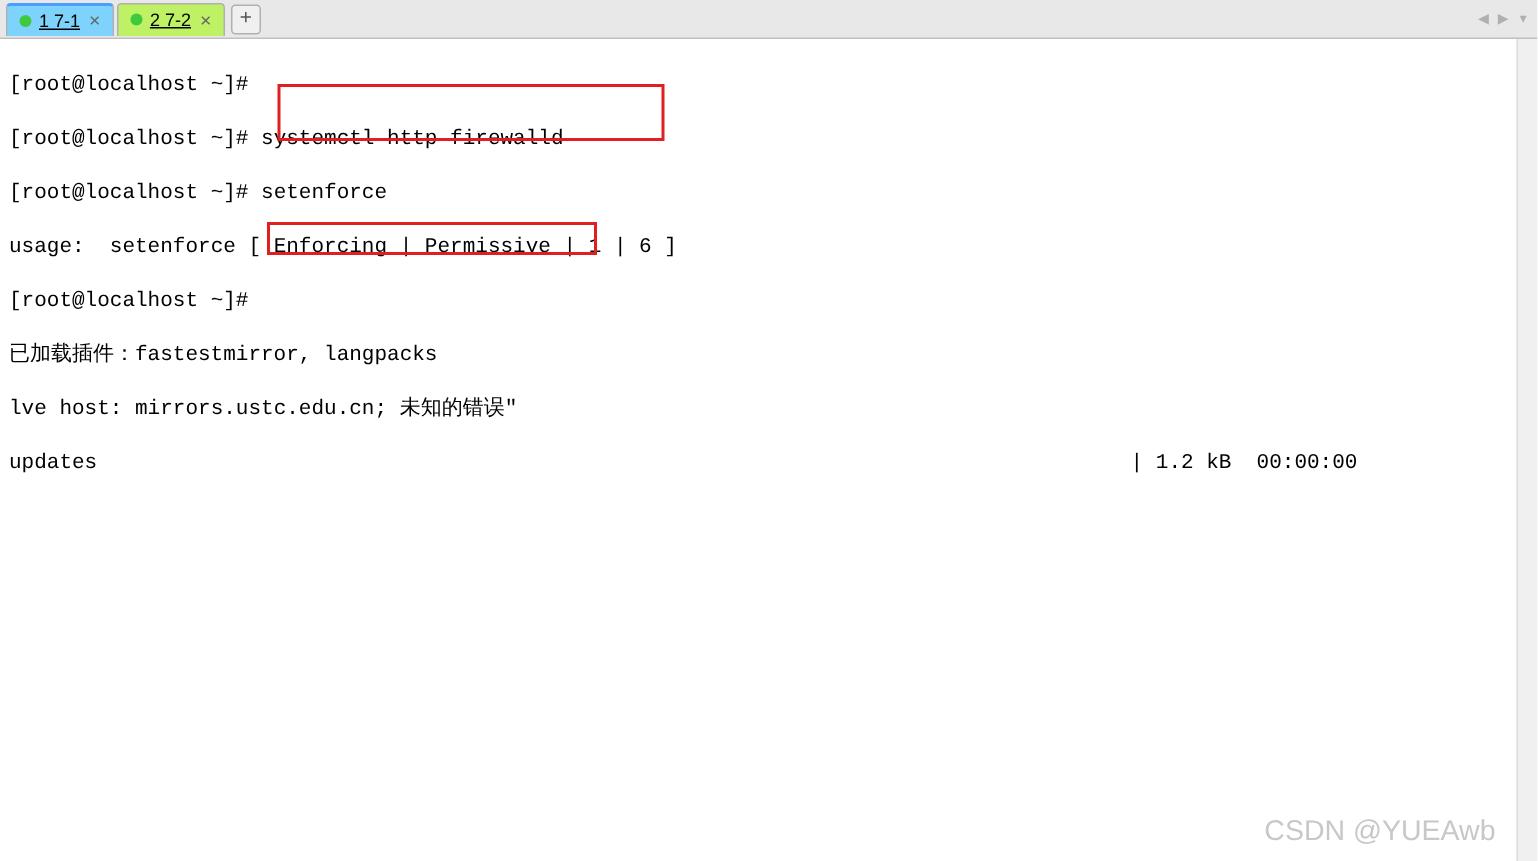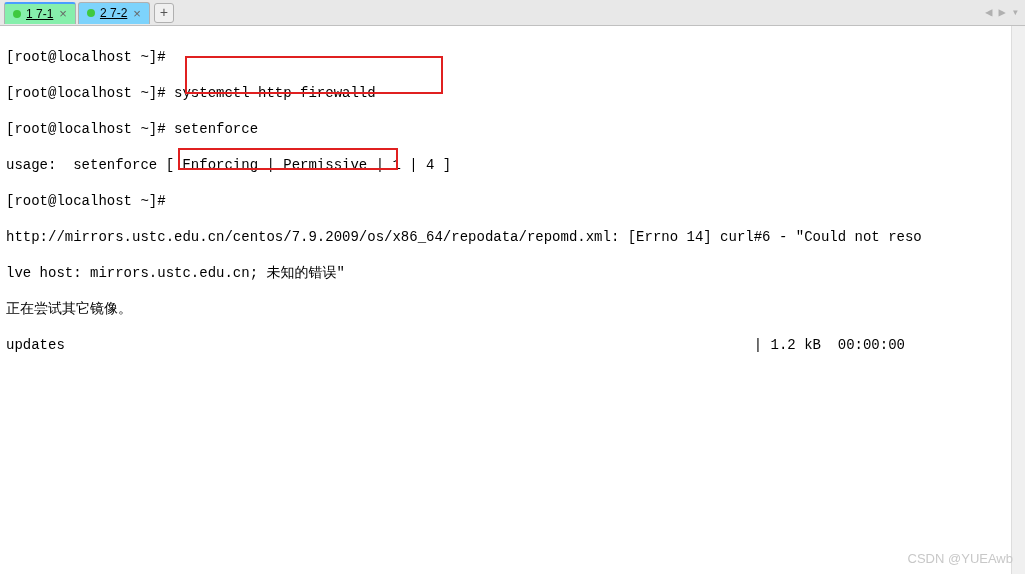--- a/index.html
+++ b/index.html
@@ -19,31 +19,31 @@
       display: flex;
       align-items: center;
       padding-left: 4px;
       position: relative;
     }
     .tab {
       display: flex;
       align-items: center;
       height: 22px;
       padding: 0 8px;
-      background: #7dd3fc;
+      background: #bef264;
       border: 1px solid #b0b0b0;
       border-bottom: none;
       margin-right: 2px;
       border-radius: 3px 3px 0 0;
       cursor: pointer;
       font-family: Arial, sans-serif;
       font-size: 12px;
     }
     .tab.active {
-      background: #86efac;
+      background: #7dd3fc;
       border-top: 2px solid #4a9eff;
     }
     .tab-dot {
       width: 8px;
       height: 8px;
       border-radius: 50%;
       background: #3fc93f;
       margin-right: 5px;
     }
     .tab-label {
@@ -101,24 +101,24 @@
       border: 2px solid #e02020;
       top: 148px;
       left: 178px;
       width: 220px;
       height: 22px;
       pointer-events: none;
     }
     .watermark {
       position: absolute;
       bottom: 8px;
-      right: 12px;
+      right: 28px;
       color: #c8c8c8;
       font-family: Arial, sans-serif;
-      font-size: 13px;
+      font-size: 19px;
       pointer-events: none;
     }
     .scrollbar-v {
       position: absolute;
       right: 0;
       top: 26px;
       bottom: 0;
       width: 14px;
       background: #f0f0f0;
       border-left: 1px solid #ddd;
@@ -143,25 +143,24 @@
     <span>◀</span>
     <span>▶</span>
     <span>▾</span>
   </div>
 </div>
 
 <div class="terminal">
 <div class="line">[root@localhost ~]#</div>
 <div class="line">[root@localhost ~]# systemctl http firewalld</div>
 <div class="line">[root@localhost ~]# setenforce</div>
-<div class="line">usage:  setenforce [ Enforcing | Permissive | 1 | 4 ]</div>
+<div class="line">usage:  setenforce [ Enforcing | Permissive | 1 | 6 ]</div>
 <div class="line">[root@localhost ~]#</div>
-<div class="line">http://mirrors.ustc.edu.cn/centos/7.9.2009/os/x86_64/repodata/repomd.xml: [Errno 14] curl#6 - "Could not reso</div>
+<div class="line">已加载插件：fastestmirror, langpacks</div>
 <div class="line">lve host: mirrors.ustc.edu.cn; 未知的错误"</div>
-<div class="line">正在尝试其它镜像。</div>
 <div class="line">updates                                                                                  | 1.2 kB  00:00:00</div>
 
 
 
 
 
 
 
 
 

